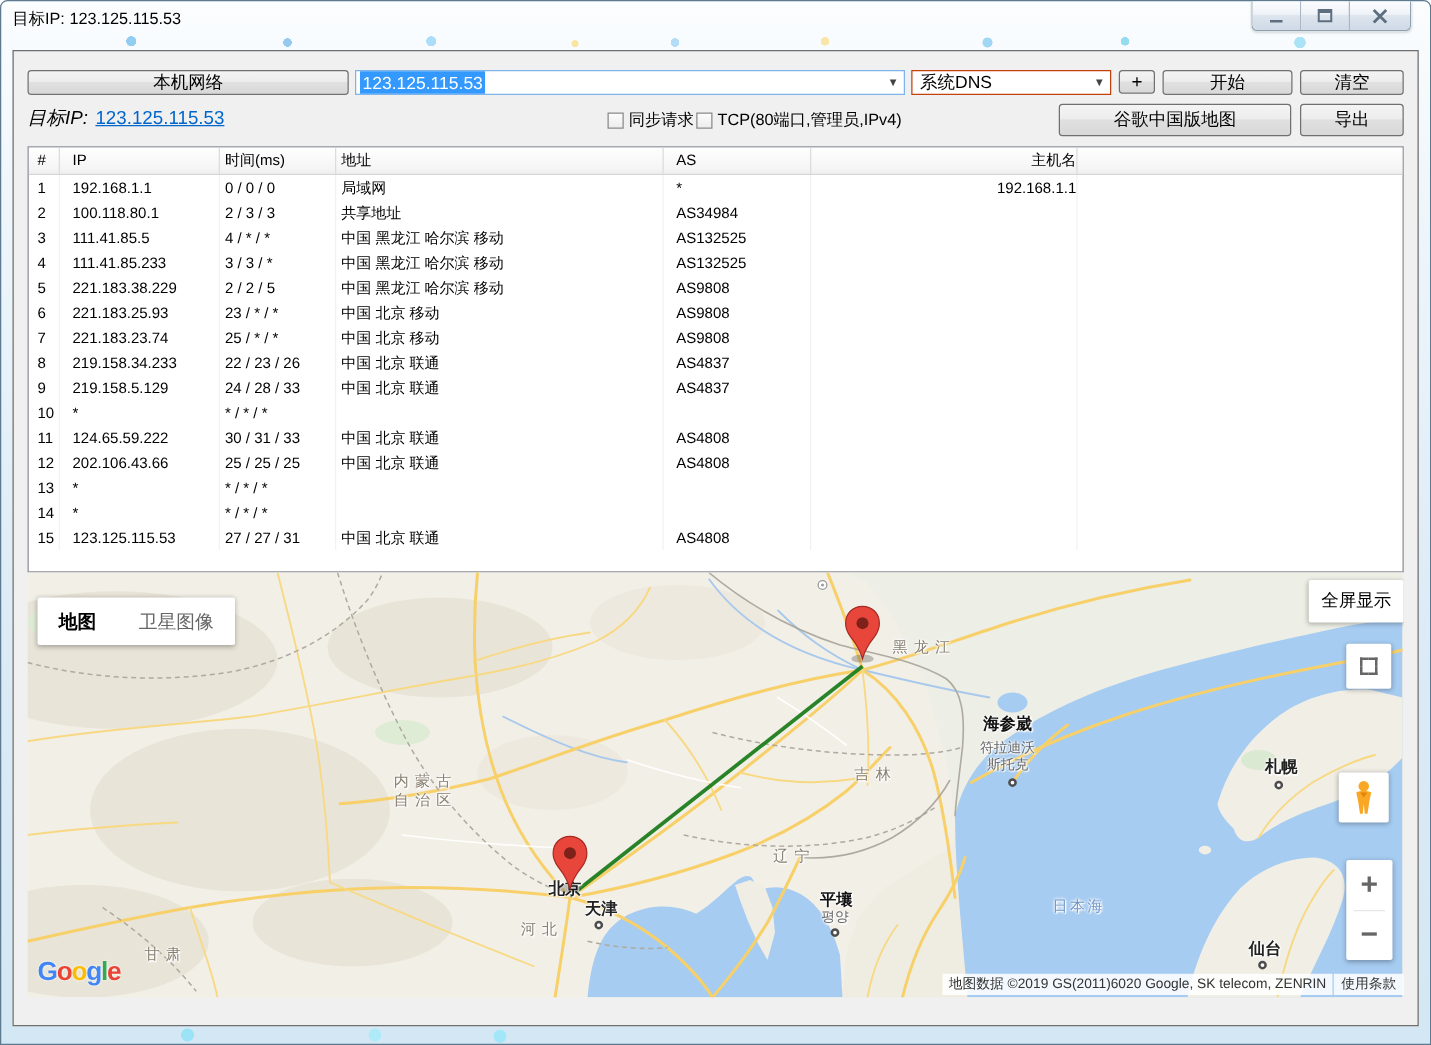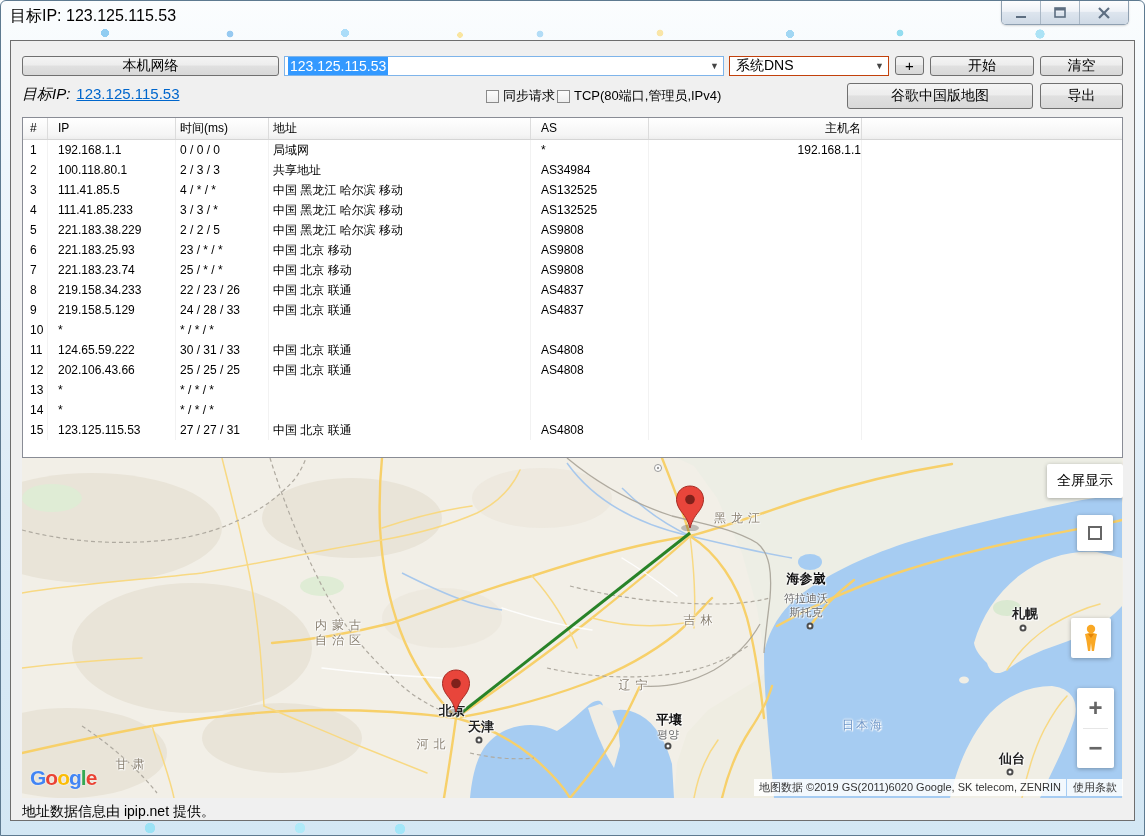--- a/index.html
+++ b/index.html
@@ -17,21 +17,21 @@
       radial-gradient(circle 6px at 900px 33px, rgba(80,200,230,.6) 0 55%, transparent 60%),
       radial-gradient(circle 8px at 1040px 34px, rgba(120,210,240,.6) 0 55%, transparent 60%),
       radial-gradient(circle 9px at 150px 828px, rgba(140,225,245,.8) 0 55%, transparent 60%),
       radial-gradient(circle 9px at 400px 829px, rgba(150,230,250,.8) 0 55%, transparent 60%),
       radial-gradient(circle 9px at 300px 828px, rgba(160,235,250,.7) 0 55%, transparent 60%),
       linear-gradient(180deg,#fbfdfe 0%,#eef6fc 20%,#dcebf6 60%,#d3e7f4 100%);
     border:1px solid #5e7a90;box-sizing:border-box;border-radius:6px 6px 0 0;
   }
   
   .titlebar{position:absolute;left:0;top:0;right:0;height:38px;}
-  .title-text{position:absolute;left:9px;top:5px;font-size:16px;color:#000;
+  .title-text{position:absolute;left:9px;top:5px;font-size:13px;color:#000;
     text-shadow:0 0 4px #fff,0 0 4px #fff;}
   .winbtns{position:absolute;top:0;right:15px;display:flex;border:1px solid #8fa0b1;
     border-top:none;border-radius:0 0 5px 5px;overflow:hidden;box-shadow:0 1px 2px rgba(0,0,0,.15);}
   .winbtn{width:38px;height:23px;display:flex;align-items:center;justify-content:center;
     background:linear-gradient(180deg,#fdfdfe 0%,#eef2f7 45%,#dde5ee 50%,#cfdae6 100%);
     border-right:1px solid #a9b7c5;cursor:default;}
   .winbtn:last-child{border-right:none;width:48px;}
   .winbtn svg{display:block;}
   
   .client{position:absolute;left:9px;right:9px;top:39px;bottom:14px;background:#f0f0f0;
@@ -502,20 +502,24 @@
             <path d="M0,0 C-2.5,-9 -6,-13 -9.5,-17.5 C-12,-21 -13.5,-25 -13.5,-28.5 C-13.5,-36.3 -7.5,-42 0,-42 C7.5,-42 13.5,-36.3 13.5,-28.5 C13.5,-25 12,-21 9.5,-17.5 C6,-13 2.5,-9 0,0 Z" fill="#e8453b" stroke="#a62a22" stroke-width="1"></path>
             <circle cx="0" cy="-28.5" r="4.8" fill="#7f211b"></circle>
           </svg></div>
         <div class="pin" style="left: 434px; top: 261px;"><svg width="30" height="46" viewBox="-15 -43 30 46">
             <ellipse cx="0" cy="0" rx="9" ry="3.5" fill="rgba(0,0,0,.22)"></ellipse>
             <path d="M0,0 C-2.5,-9 -6,-13 -9.5,-17.5 C-12,-21 -13.5,-25 -13.5,-28.5 C-13.5,-36.3 -7.5,-42 0,-42 C7.5,-42 13.5,-36.3 13.5,-28.5 C13.5,-25 12,-21 9.5,-17.5 C6,-13 2.5,-9 0,0 Z" fill="#e8453b" stroke="#a62a22" stroke-width="1"></path>
             <circle cx="0" cy="-28.5" r="4.8" fill="#7f211b"></circle>
           </svg></div>
       </div>
 
+    <div class="maptype">
+      <span class="mt-map">地图</span>
+      <span class="mt-sat">卫星图像</span>
+    </div>
     <div class="fs-label">全屏显示</div>
     <div class="fs-btn">
       <span class="fs-glyph">
           <i></i>
           <i></i>
           <i></i>
           <i></i>
         </span>
     </div>
     <div class="pegman-box">
@@ -530,14 +534,13 @@
       <div class="zdiv"></div>
       <div class="zbtn">−</div>
     </div>
     <div class="glogo"><span style="color: rgb(66, 133, 244);">G</span><span style="color: rgb(234, 67, 53);">o</span><span style="color: rgb(251, 188, 5);">o</span><span style="color: rgb(66, 133, 244);">g</span><span style="color: rgb(52, 168, 83);">l</span><span style="color: rgb(234, 67, 53);">e</span></div>
     <div class="attrib">
       <span class="atx">地图数据 ©2019 GS(2011)6020 Google, SK telecom, ZENRIN</span>
       <span class="terms">使用条款</span>
     </div>
   </div>
 
-  <div class="statusbar">地址数据信息由 ipip.net 提供。</div>
 </div>
 
 </body></html>

